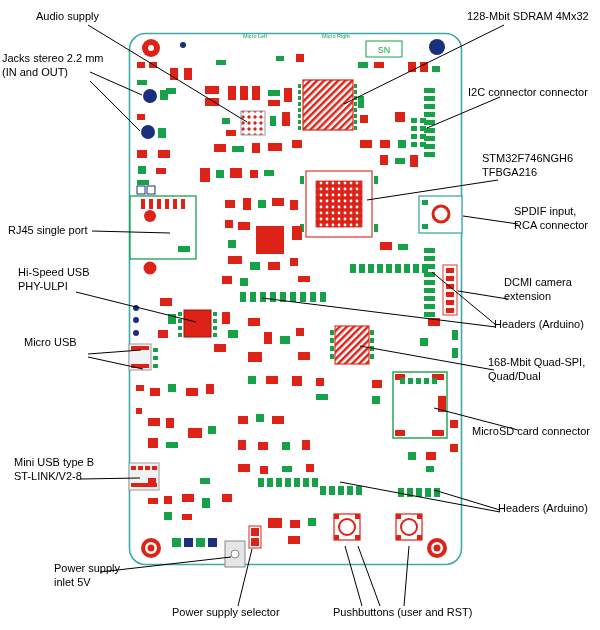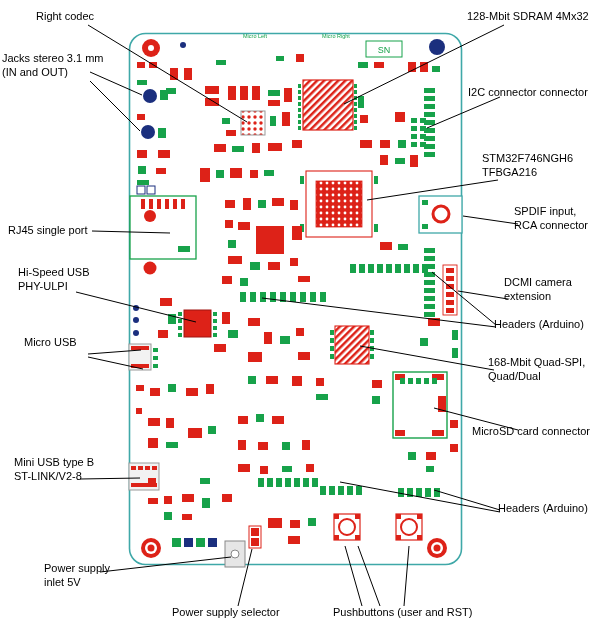--- a/index.html
+++ b/index.html
@@ -483,31 +483,31 @@
       <line class="leader" x1="500" y1="510" x2="434" y2="490"></line>
       <line class="leader" x1="500" y1="512" x2="340" y2="482"></line>
       <line class="leader" x1="100" y1="572" x2="231" y2="557"></line>
       <line class="leader" x1="238" y1="606" x2="252" y2="549"></line>
       <line class="leader" x1="362" y1="606" x2="345" y2="546"></line>
       <line class="leader" x1="380" y1="606" x2="358" y2="546"></line>
       <line class="leader" x1="404" y1="606" x2="409" y2="546"></line>
     </g>
   </svg>
 
-  <div class="callout" style="left:36px;top:10px;width:80px">Right codec</div>
+  <div class="callout" style="left:36px;top:10px;width:80px">Audio supply</div>
   <div class="callout" style="left:467px;top:10px;width:140px">128-Mbit SDRAM 4Mx32</div>
-  <div class="callout" style="left:2px;top:52px;width:116px">Jacks stereo 3.1 mm (IN and OUT)</div>
+  <div class="callout" style="left:2px;top:52px;width:116px">Jacks stereo 2.2 mm (IN and OUT)</div>
   <div class="callout" style="left:468px;top:86px;width:130px">I2C connector connector</div>
   <div class="callout" style="left:482px;top:152px;width:112px">STM32F746NGH6 TFBGA216</div>
   <div class="callout" style="left:8px;top:224px;width:110px">RJ45 single port</div>
   <div class="callout" style="left:18px;top:266px;width:92px">Hi-Speed USB PHY-ULPI</div>
   <div class="callout" style="left:514px;top:205px;width:84px">SPDIF input, RCA connector</div>
   <div class="callout" style="left:504px;top:276px;width:90px">DCMI camera extension</div>
   <div class="callout" style="left:494px;top:318px;width:102px">Headers (Arduino)</div>
   <div class="callout" style="left:24px;top:336px;width:70px">Micro USB</div>
   <div class="callout" style="left:488px;top:356px;width:110px">168-Mbit Quad-SPI, Quad/Dual</div>
   <div class="callout" style="left:472px;top:425px;width:126px">MicroSD card connector</div>
   <div class="callout" style="left:14px;top:456px;width:100px">Mini USB type B ST-LINK/V2-8</div>
   <div class="callout" style="left:498px;top:502px;width:102px">Headers (Arduino)</div>
-  <div class="callout" style="left:44px;top:562px;width:80px">Power supply inlet 5V</div>
+  <div class="callout" style="left:54px;top:562px;width:80px">Power supply inlet 5V</div>
   <div class="callout" style="left:333px;top:606px;width:170px">Pushbuttons (user and RST)</div>
   <div class="callout" style="left:172px;top:606px;width:130px">Power supply selector</div>
 </div>
 
 </body></html>

